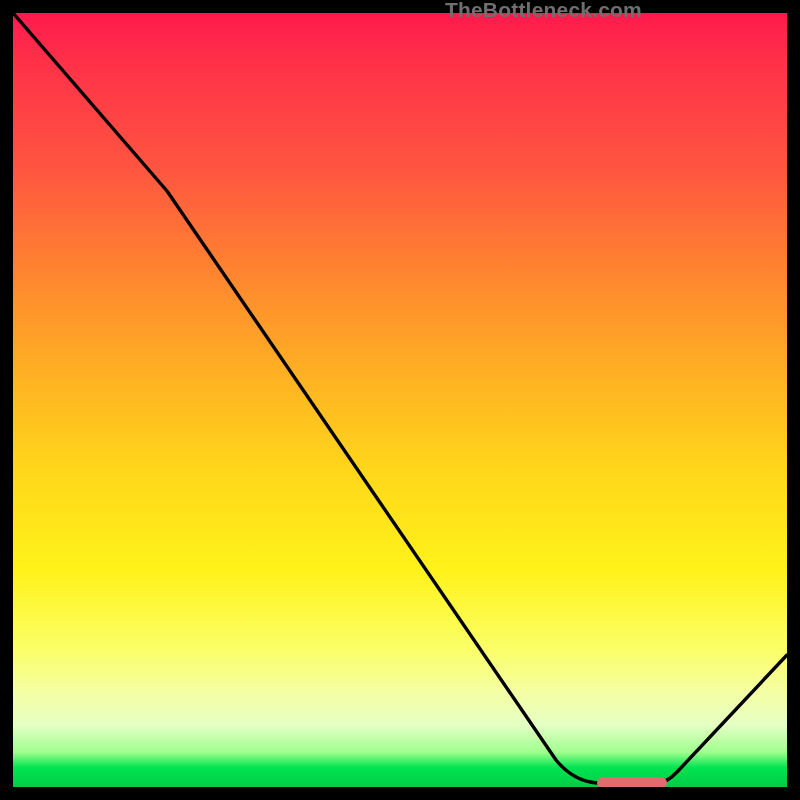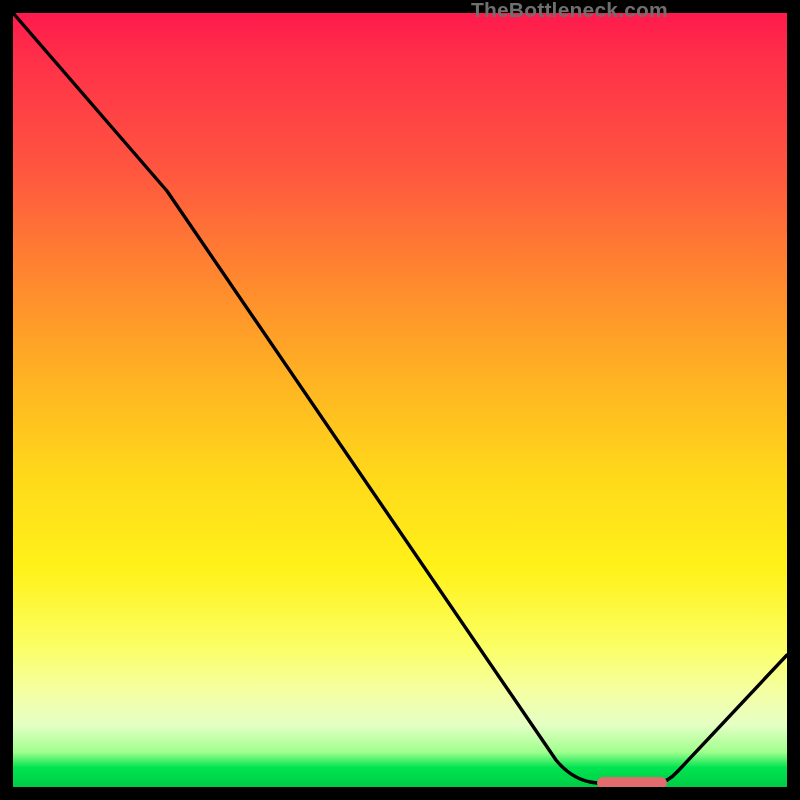--- a/index.html
+++ b/index.html
@@ -9,21 +9,20 @@
     height: 800px;
     background: #000;
     overflow: hidden;
     font-family: Arial, Helvetica, sans-serif;
   }
   .frame {
     position: relative;
     width: 656px;
     height: 800px;
     background: #000;
-    padding-left: 26px;
   }
   .plot-area {
     position: absolute;
     left: 13px;
     top: 13px;
     width: 774px;
     height: 774px;
     overflow: hidden;
   }
   

